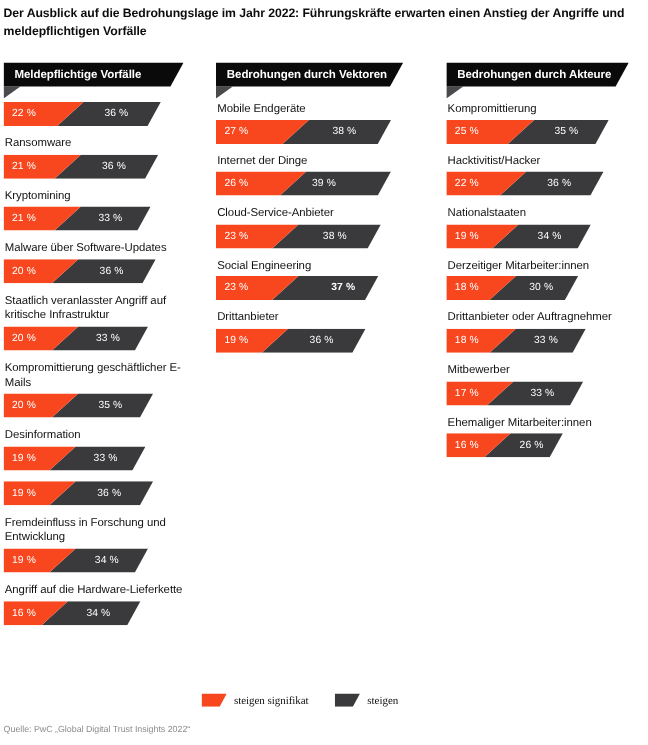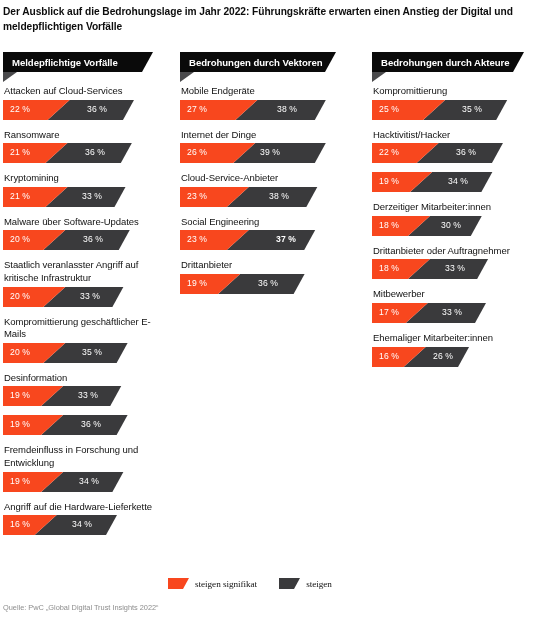--- a/index.html
+++ b/index.html
@@ -107,33 +107,32 @@
     font-size: 7.4px;
     color: #8d8d8d;
     letter-spacing: -0.02px;
   }
 </style>
 </head>
 <body>
 
 <div class="page">
 
-  <div class="title">Der Ausblick auf die Bedrohungslage im Jahr 2022: Führungskräfte erwarten einen Anstieg der Digital und meldepflichtigen Vorfälle</div>
+  <div class="title">Der Ausblick auf die Bedrohungslage im Jahr 2022: Führungskräfte erwarten einen Anstieg der Angriffe und meldepflichtigen Vorfälle</div>
 
   <div class="columns">
     <div class="col col-0">
         <div class="col-head">
           <svg width="150" height="30" viewBox="0 0 150 30">
             <polygon points="0,20 0,30 14,20" fill="#4A4A4C"></polygon>
             <polygon points="0,0 150,0 139,20 0,20" fill="#0A0A0A"></polygon>
           </svg>
           <div class="head-label">Meldepflichtige Vorfälle</div>
         </div>
         <div class="row">
-          <div class="row-label">Attacken auf Cloud-Services</div>
           <div class="bar-wrap">
             <svg width="168" height="20" viewBox="0 0 168 20">
               <polygon points="66.5728,0 130.96,0 119.96000000000001,20 44.5728,20" fill="#3A3A3C"></polygon>
               <polygon points="0,0 66.5728,0 44.5728,20 0,20" fill="#F8471E"></polygon>
             </svg>
             <span class="val val-red">22 %</span>
             <span class="val val-gray" style="left: 84px;">36 %</span>
           </div>
         </div>
         <div class="row">
@@ -323,20 +322,21 @@
           <div class="bar-wrap">
             <svg width="166" height="20" viewBox="0 0 166 20">
               <polygon points="66.5728,0 130.96,0 119.96000000000001,20 44.5728,20" fill="#3A3A3C"></polygon>
               <polygon points="0,0 66.5728,0 44.5728,20 0,20" fill="#F8471E"></polygon>
             </svg>
             <span class="val val-red">22 %</span>
             <span class="val val-gray" style="left: 84px;">36 %</span>
           </div>
         </div>
         <div class="row">
+          <div class="row-label">Nationalstaaten</div>
           <div class="bar-wrap">
             <svg width="166" height="20" viewBox="0 0 166 20">
               <polygon points="60.0856,0 120.36,0 109.36,20 38.0856,20" fill="#3A3A3C"></polygon>
               <polygon points="0,0 60.0856,0 38.0856,20 0,20" fill="#F8471E"></polygon>
             </svg>
             <span class="val val-red">19 %</span>
             <span class="val val-gray" style="left: 76px;">34 %</span>
           </div>
         </div>
         <div class="row">

